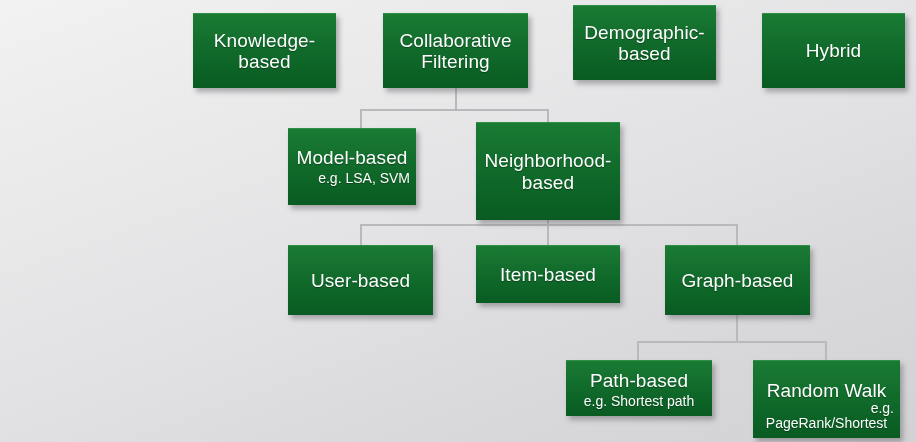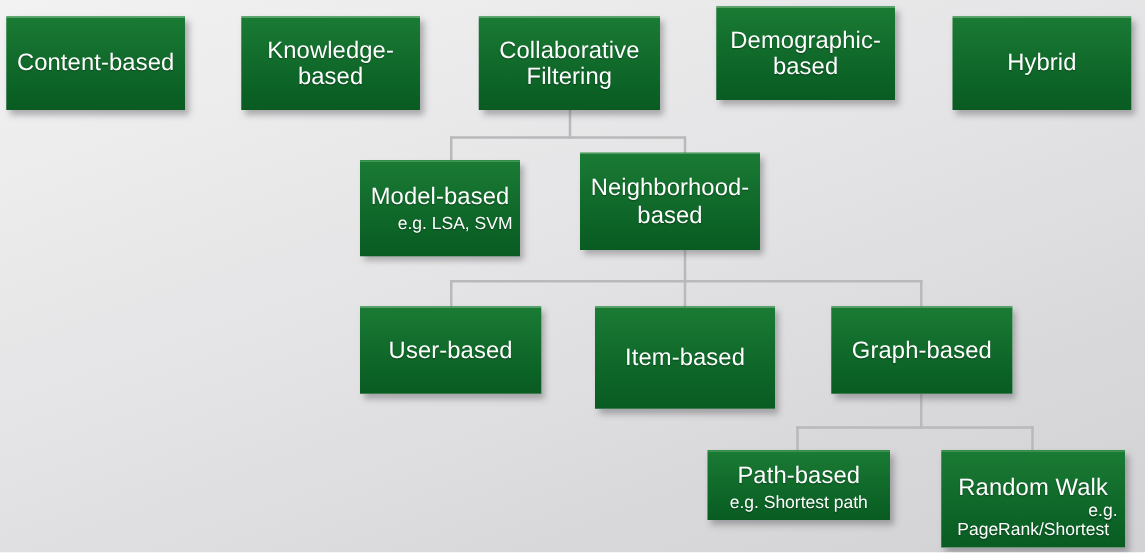--- a/index.html
+++ b/index.html
@@ -97,23 +97,20 @@
     <div class="conn conn-v" style="left:360px; top:224px; height:22px;"></div>
     <div class="conn conn-v" style="left:547px; top:224px; height:22px;"></div>
     <div class="conn conn-v" style="left:736px; top:224px; height:22px;"></div>
 
     <div class="conn conn-v" style="left:736px; top:315px; height:28px;"></div>
     <div class="conn conn-h" style="left:637px; top:341px; width:190px;"></div>
     <div class="conn conn-v" style="left:637px; top:341px; height:20px;"></div>
     <div class="conn conn-v" style="left:825px; top:341px; height:20px;"></div>
   </div>
 
-  <div class="node" style="left:5px; top:13px; width:143px; height:75px;">
-    <div class="node-title">Content-based</div>
-  </div>
 
   <div class="node" style="left:193px; top:13px; width:143px; height:75px;">
     <div class="node-title">Knowledge-
 based</div>
   </div>
 
   <div class="node" style="left:383px; top:13px; width:145px; height:75px;">
     <div class="node-title">Collaborative
 Filtering</div>
   </div>
@@ -125,30 +122,30 @@
 
   <div class="node" style="left:762px; top:13px; width:143px; height:75px;">
     <div class="node-title">Hybrid</div>
   </div>
 
   <div class="node" style="left:288px; top:128px; width:128px; height:77px;">
     <div class="node-title">Model-based</div>
     <div class="node-sub sub-right">e.g. LSA, SVM</div>
   </div>
 
-  <div class="node" style="left:464px; top:122px; width:144px; height:78px;">
+  <div class="node" style="left:476px; top:122px; width:144px; height:98px;">
     <div class="node-title">Neighborhood-
 based</div>
   </div>
 
   <div class="node" style="left:288px; top:245px; width:145px; height:70px;">
     <div class="node-title">User-based</div>
   </div>
 
-  <div class="node" style="left:476px; top:245px; width:144px; height:82px;">
+  <div class="node" style="left:476px; top:245px; width:144px; height:58px;">
     <div class="node-title">Item-based</div>
   </div>
 
   <div class="node" style="left:665px; top:245px; width:145px; height:70px;">
     <div class="node-title">Graph-based</div>
   </div>
 
   <div class="node stacked-bottom" style="left:566px; top:360px; width:146px; height:56px;">
     <div class="node-title">Path-based</div>
     <div class="node-sub sub-center">e.g. Shortest path</div>

